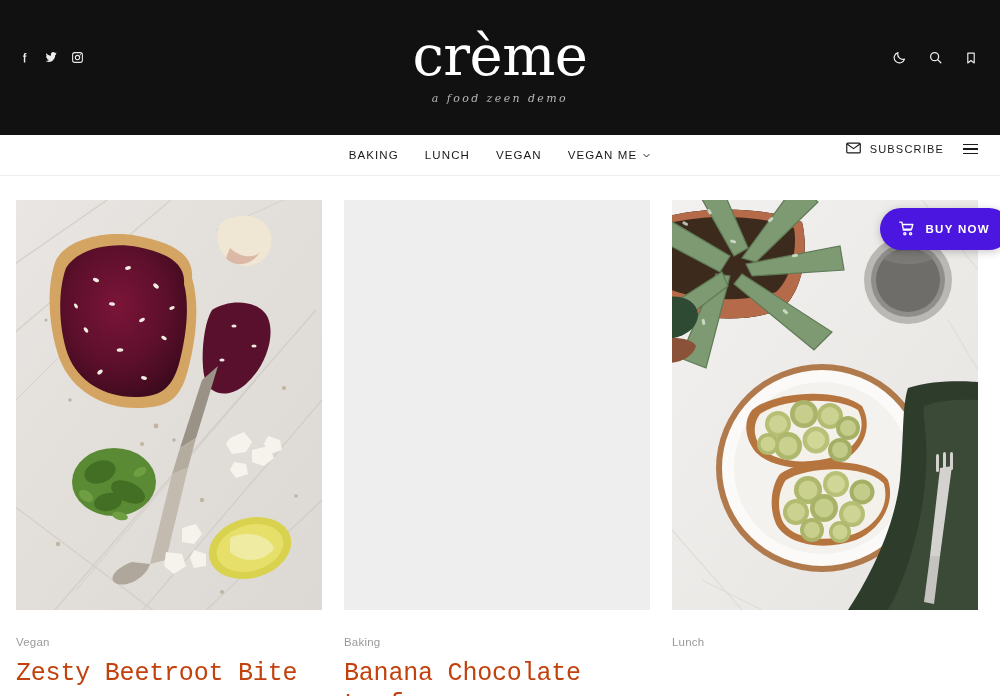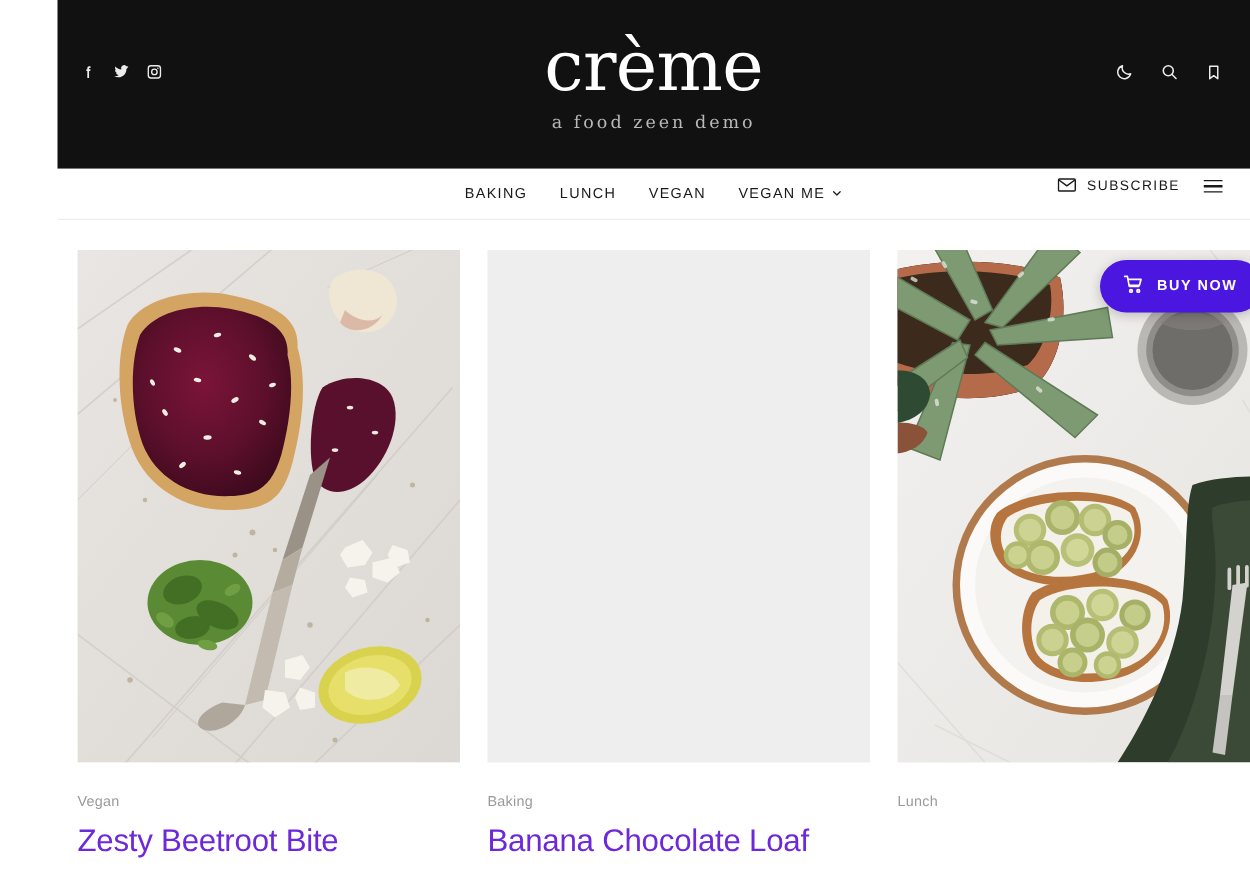--- a/index.html
+++ b/index.html
@@ -40,24 +40,25 @@
   .brand-title {
     font-family:"DejaVu Serif", serif;
     color:#ffffff;
     font-size:56px;
     line-height:58px;
     font-weight:400;
     letter-spacing:-0.5px;
   }
   .brand-tagline {
     color:#b9b9b9;
-    font-size:14px;
+    font-size:11px;
     letter-spacing:2.4px;
     margin-top:7px;
     font-family:"DejaVu Serif", serif;
+    font-style:italic;
   }
 
   
   .navbar {
     position:relative;
     height:41px;
     background:#ffffff;
     border-bottom:1px solid #ededed;
     display:flex;
     align-items:center;
@@ -107,24 +108,24 @@
   .thumb svg { display:block; width:100%; height:100%; }
   .card-cat {
     margin-top:26px;
     font-size:11.5px;
     color:#9a9a9a;
     letter-spacing:.2px;
     cursor:pointer;
   }
   .card-title {
     margin-top:10px;
-    font-family:Liberation Sans, sans-serif;
+    font-family:Liberation Mono, monospace;
     font-size:25px;
     line-height:31px;
-    color:#6d28d9;
+    color:#c2410c;
     font-weight:400;
     letter-spacing:-0.2px;
     cursor:pointer;
   }
 
   
   .buy-now {
     position:absolute;
     right:-10px;
     top:208px;
@@ -137,21 +138,21 @@
     display:flex;
     align-items:center;
     gap:11px;
     font-size:11.5px;
     letter-spacing:1.3px;
     font-weight:700;
     white-space:nowrap;
     cursor:pointer;
     box-shadow:0 2px 9px rgba(0,0,0,.22);
   }
-  .page { position:relative; width:1000px; height:696px; overflow:hidden;padding-left:46px; }
+  .page { position:relative; width:1000px; height:696px; overflow:hidden; }
 </style>
 </head>
 <body>
 
 <div class="page">
 
   <header class="masthead">
 
     <div class="social-group">
       <span class="ico">

